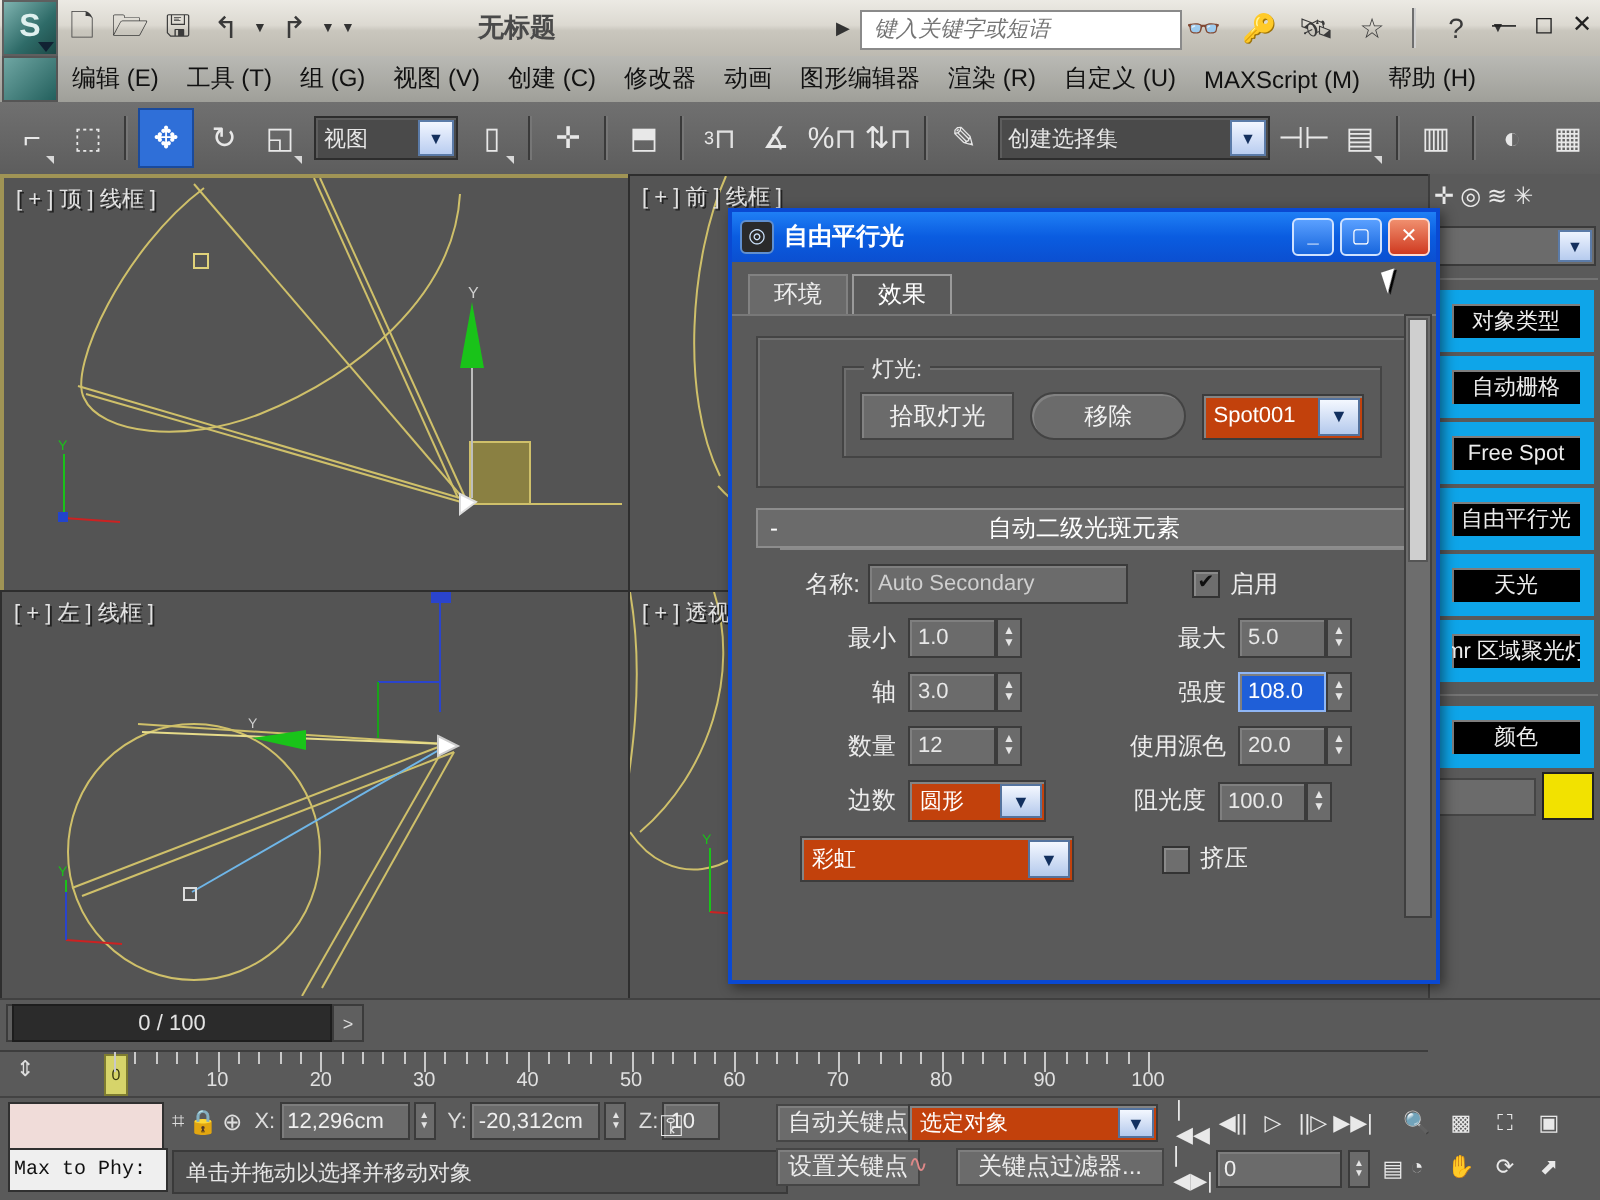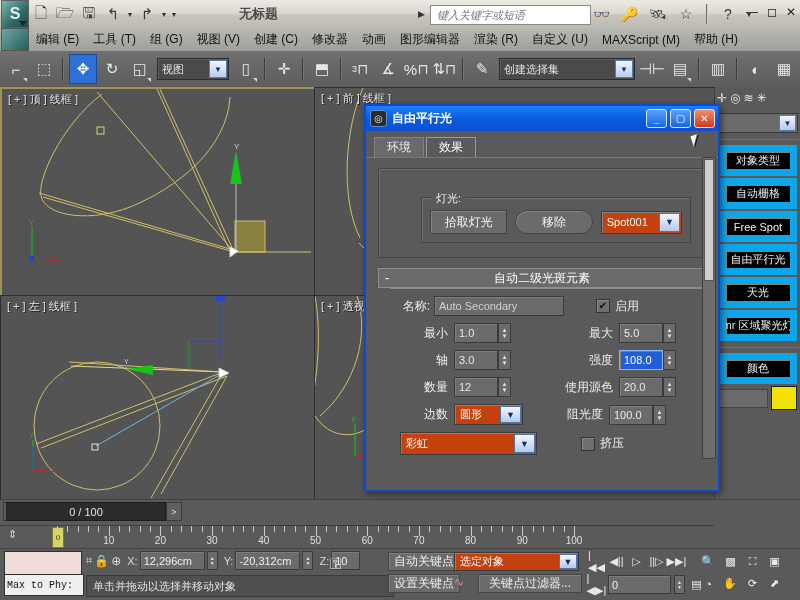--- a/index.html
+++ b/index.html
@@ -149,21 +149,21 @@
     display:flex;align-items:center;justify-content:center;font-size:10px;color:#fff;
     background:linear-gradient(to bottom,#5aa0ff,#1866dd);}
   .wb.close{background:linear-gradient(to bottom,#f08f6e,#cf3a20);border-color:#ffd9cc;font-weight:bold;}
   .dlg-body{position:relative;height:357px;background:#5a5a5a;}
   .dtabs{display:flex;align-items:flex-end;height:22px;padding-left:8px;padding-top:4px;
     border-bottom:1px solid #787878;}
   .dtab{height:19px;padding:0 12px;background:#6a6a6a;border:1px solid #828282;border-bottom:none;
     color:#f0f0f0;font-size:12px;display:flex;align-items:center;margin-right:2px;}
   .dtab.on{background:#5a5a5a;border-color:#9a9a9a;color:#fff;}
   .grp{position:relative;margin:10px 12px 0 12px;border:1px solid #444;
-    box-shadow:inset 1px 1px 0 #6e6e6e;padding:24px 8px 8px 8px;}
+    box-shadow:inset 1px 1px 0 #6e6e6e;padding:10px 8px 8px 8px;}
   .grp-in{position:relative;margin:4px 6px 6px 34px;border:1px solid #444;
     box-shadow:inset 1px 1px 0 #6e6e6e;padding:12px 8px 8px 8px;}
   .grp-cap{position:absolute;left:10px;top:-7px;background:#5a5a5a;padding:0 4px;color:#e8e8e8;font-size:11px;}
   .dbtn{height:22px;background:#6b6b6b;border:1px solid #434343;box-shadow:inset 1px 1px 0 #828282;
     color:#f2f2f2;font-size:12px;display:flex;align-items:center;justify-content:center;padding:0 8px;}
   .dcombo{height:21px;background:#c2410c;border:1px solid #3c3c3c;box-shadow:inset 1px 1px 0 #848484;
     position:relative;color:#fff;font-size:11px;display:flex;align-items:center;padding-left:5px;}
   .dcombo .arrow{position:absolute;right:1px;top:1px;width:19px;height:17px;
     background:linear-gradient(to bottom,#f4f8ff,#b4c9ec);border:1px solid #54739e;
     display:flex;align-items:center;justify-content:center;font-size:9px;color:#12305f;}

